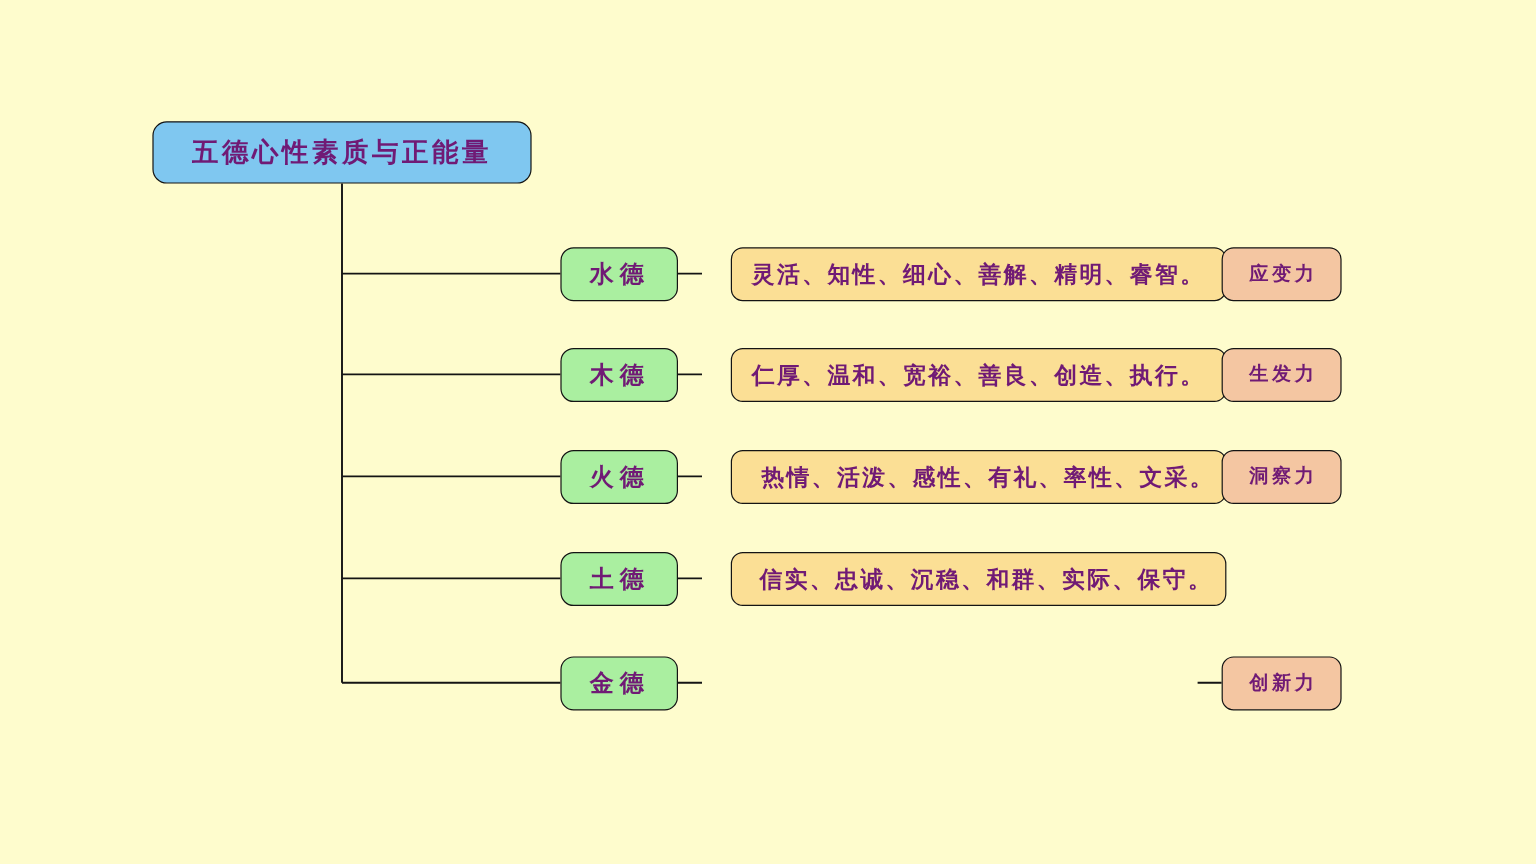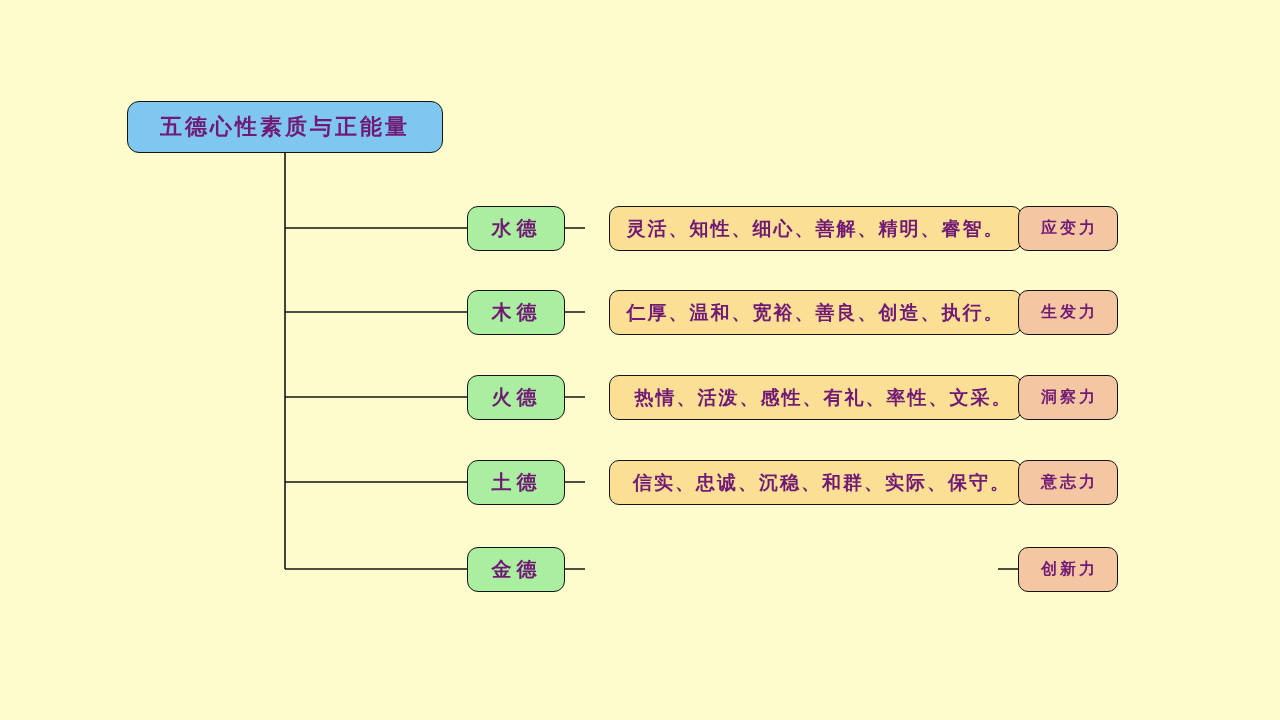--- a/index.html
+++ b/index.html
@@ -106,18 +106,17 @@
   <div class="node virtue row-1">木德</div>
   <div class="node traits row-1">仁厚、温和、宽裕、善良、创造、执行。</div>
   <div class="node power row-1">生发力</div>
 
   <div class="node virtue row-2">火德</div>
   <div class="node traits row-2">热情、活泼、感性、有礼、率性、文采。</div>
   <div class="node power row-2">洞察力</div>
 
   <div class="node virtue row-3">土德</div>
   <div class="node traits row-3">信实、忠诚、沉稳、和群、实际、保守。</div>
-  <div class="node power row-3">意志力</div>
 
   <div class="node virtue row-4">金德</div>
   <div class="node power row-4">创新力</div>
 
 </div>
 
 </body></html>

